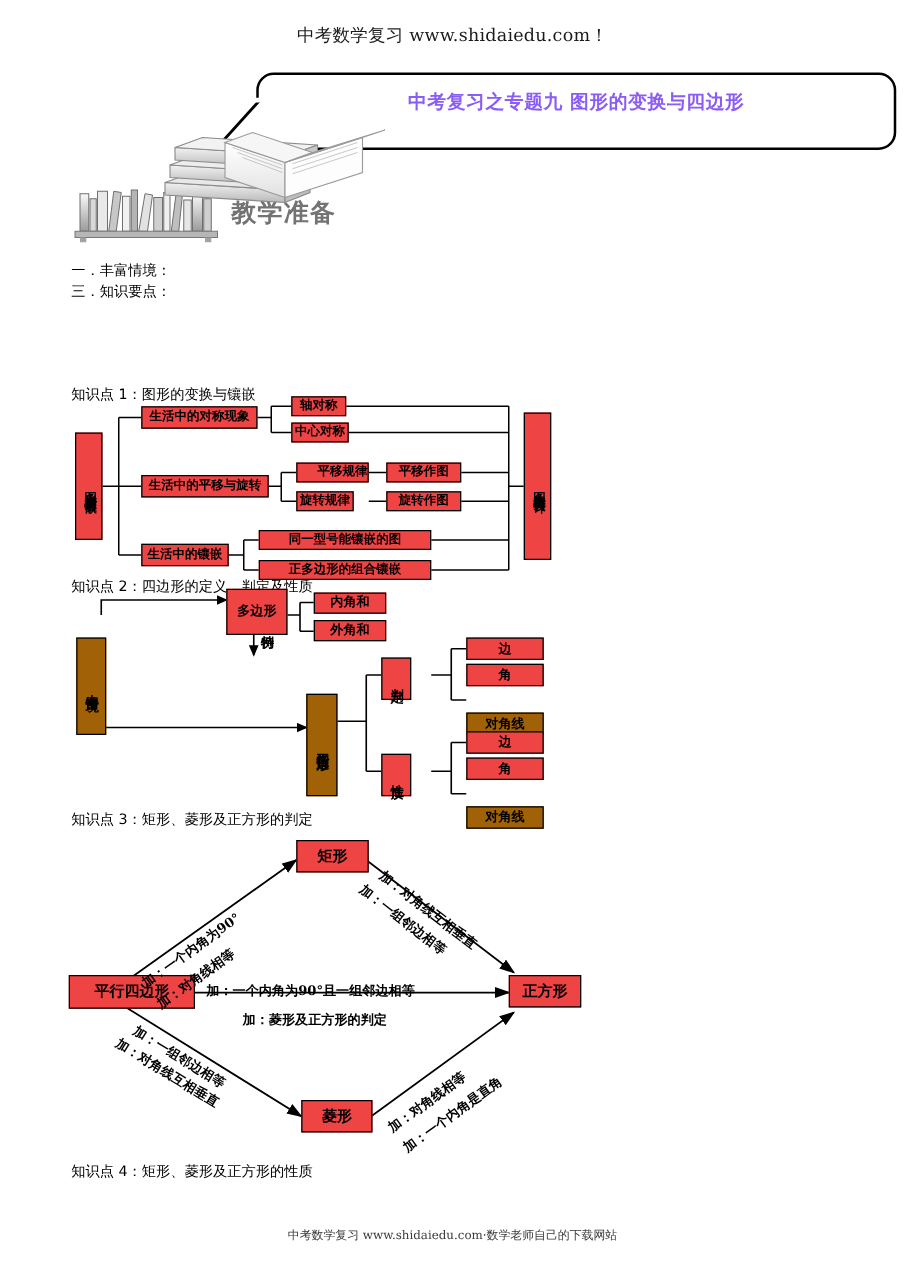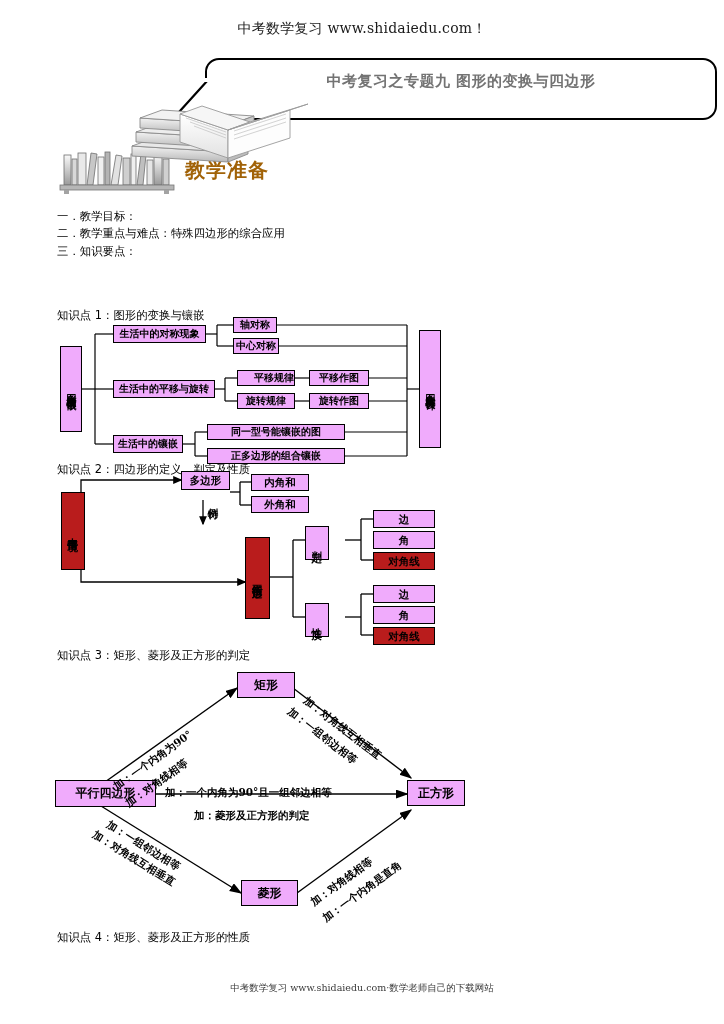--- a/index.html
+++ b/index.html
@@ -44,21 +44,21 @@
     z-index: 3;
   }
   .title-text {
     position: absolute;
     top: 72px;
     left: 205px;
     width: 512px;
     text-align: center;
     font-size: 15px;
     font-weight: bold;
-    color: #737373;
+    color: #8b5cf6;
     letter-spacing: 0.5px;
     z-index: 5;
     font-family: "DejaVu Sans", "Liberation Sans", sans-serif;
   }
   .callout-tail {
     position: absolute;
     top: 78px;
     left: 150px;
     width: 60px;
     height: 52px;
@@ -82,21 +82,21 @@
     left: 58px;
     width: 120px;
     height: 46px;
   }
   .section-heading {
     position: absolute;
     top: 157px;
     left: 185px;
     font-size: 20px;
     font-weight: bold;
-    color: #a16207;
+    color: #737373;
     letter-spacing: 1px;
   }
 
   
   .body-text {
     position: absolute;
     top: 208px;
     left: 57px;
     width: 650px;
     font-size: 11.4px;
@@ -117,31 +117,31 @@
   #kp1-label { top: 308px; }
   #kp2-label { top: 462px; }
   #kp3-label { top: 648px; }
   #kp4-label { top: 930px; }
 
   
   .dbox {
     position: absolute;
     box-sizing: border-box;
     border: 1.4px solid #000;
-    background: #f0abfc;
+    background: #ef4444;
     display: flex;
     align-items: center;
     justify-content: center;
     text-align: center;
     font-family: "DejaVu Serif", "Liberation Serif", serif;
     font-weight: bold;
     color: #000;
     line-height: 1.02;
   }
-  .dbox.shaded { background: #b91c1c; }
+  .dbox.shaded { background: #a16207; margin-top: 18px; }
   .vtext {
     writing-mode: vertical-rl;
     text-orientation: upright;
     letter-spacing: 1px;
   }
 
   
   .conn {
     position: absolute;
     left: 0;
@@ -270,22 +270,21 @@
     <rect x="96" y="7" width="8" height="30" fill="url(#shv)"></rect>
     <rect x="105" y="11" width="6" height="26" fill="#d0d0d0"></rect>
   </g>
   <rect x="2" y="37" width="114" height="5" fill="#b6b6b6" stroke="#777" stroke-width="0.8"></rect>
   <rect x="6" y="42" width="5" height="4" fill="#a3a3a3"></rect>
   <rect x="106" y="42" width="5" height="4" fill="#a3a3a3"></rect>
 </svg>
 <div class="section-heading">教学准备</div>
 
 <div class="body-text">
-  <p>一．教学目标：</p>
-  <p>二．教学重点与难点：特殊四边形的综合应用</p>
+  <p>一．丰富情境：</p>
   <p>三．知识要点：</p>
 </div>
 
 <div class="kp-label" id="kp1-label">知识点 1：图形的变换与镶嵌</div>
 <div class="kp-label" id="kp2-label">知识点 2：四边形的定义、判定及性质</div>
 <div class="kp-label" id="kp3-label">知识点 3：矩形、菱形及正方形的判定</div>
 <div class="kp-label" id="kp4-label">知识点 4：矩形、菱形及正方形的性质</div>
 
 <div id="diagram1" class="d1">
   <svg class="conn" width="410" height="135">
@@ -340,21 +339,21 @@
   <div class="dbox" style="left:178px; top:16px; width:46px; height:16px;">
     <span>中心对称</span>
   </div>
 
   <div class="dbox" style="left:58px; top:58px; width:102px; height:18px;">
     <span>生活中的平移与旋转</span>
   </div>
   <div class="dbox" style="left:182px; top:48px; width:58px; height:16px;justify-content:flex-end;">
     <span>平移规律</span>
   </div>
-  <div class="dbox" style="left:182px; top:71px; width:58px; height:16px;">
+  <div class="dbox" style="left:182px; top:71px; width:46px; height:16px;">
     <span>旋转规律</span>
   </div>
   <div class="dbox" style="left:254px; top:48px; width:60px; height:16px;">
     <span>平移作图</span>
   </div>
   <div class="dbox" style="left:254px; top:71px; width:60px; height:16px;">
     <span>旋转作图</span>
   </div>
 
   <div class="dbox" style="left:58px; top:113px; width:70px; height:18px;">
@@ -406,21 +405,21 @@
       <path d="M306,122 L306,163"></path>
       <path d="M306,122 L318,122"></path>
       <path d="M306,163 L318,163"></path>
     </g>
   </svg>
 
   <div class="dbox shaded" style="left:6px; top:20px; width:24px; height:78px;">
     <span class="vtext">丰富情境</span>
   </div>
 
-  <div class="dbox" style="left:126px; top:-1px; width:49px; height:19px;">
+  <div class="dbox" style="left:126px; top:-1px; width:49px; height:37px;">
     <span>多边形</span>
   </div>
   <div class="dbox" style="left:196px; top:2px; width:58px; height:17px;">
     <span>内角和</span>
   </div>
   <div class="dbox" style="left:196px; top:24px; width:58px; height:17px;">
     <span>外角和</span>
   </div>
 
   <div style="position:absolute; left:153px; top:28px; font-family:'DejaVu Serif','Liberation Serif',serif; font-size:10.5px; font-weight:bold; writing-mode:vertical-rl; text-orientation:upright; line-height:1;">特例</div>

